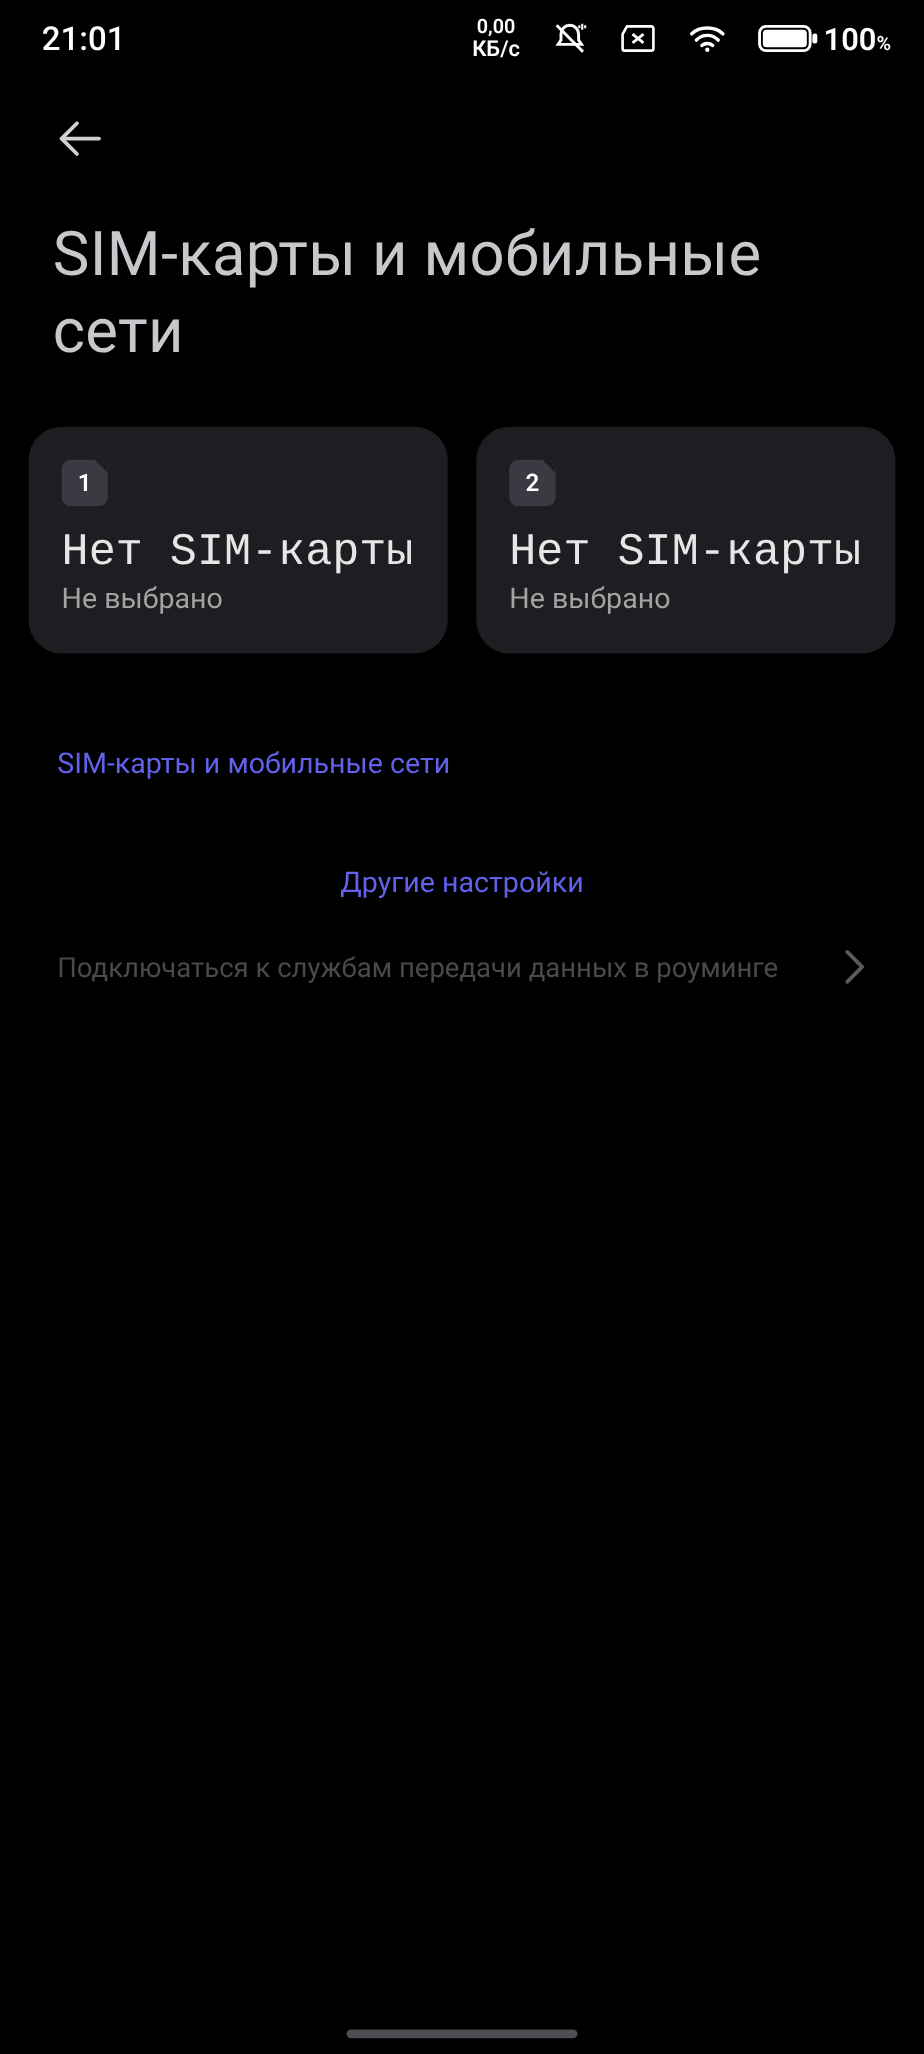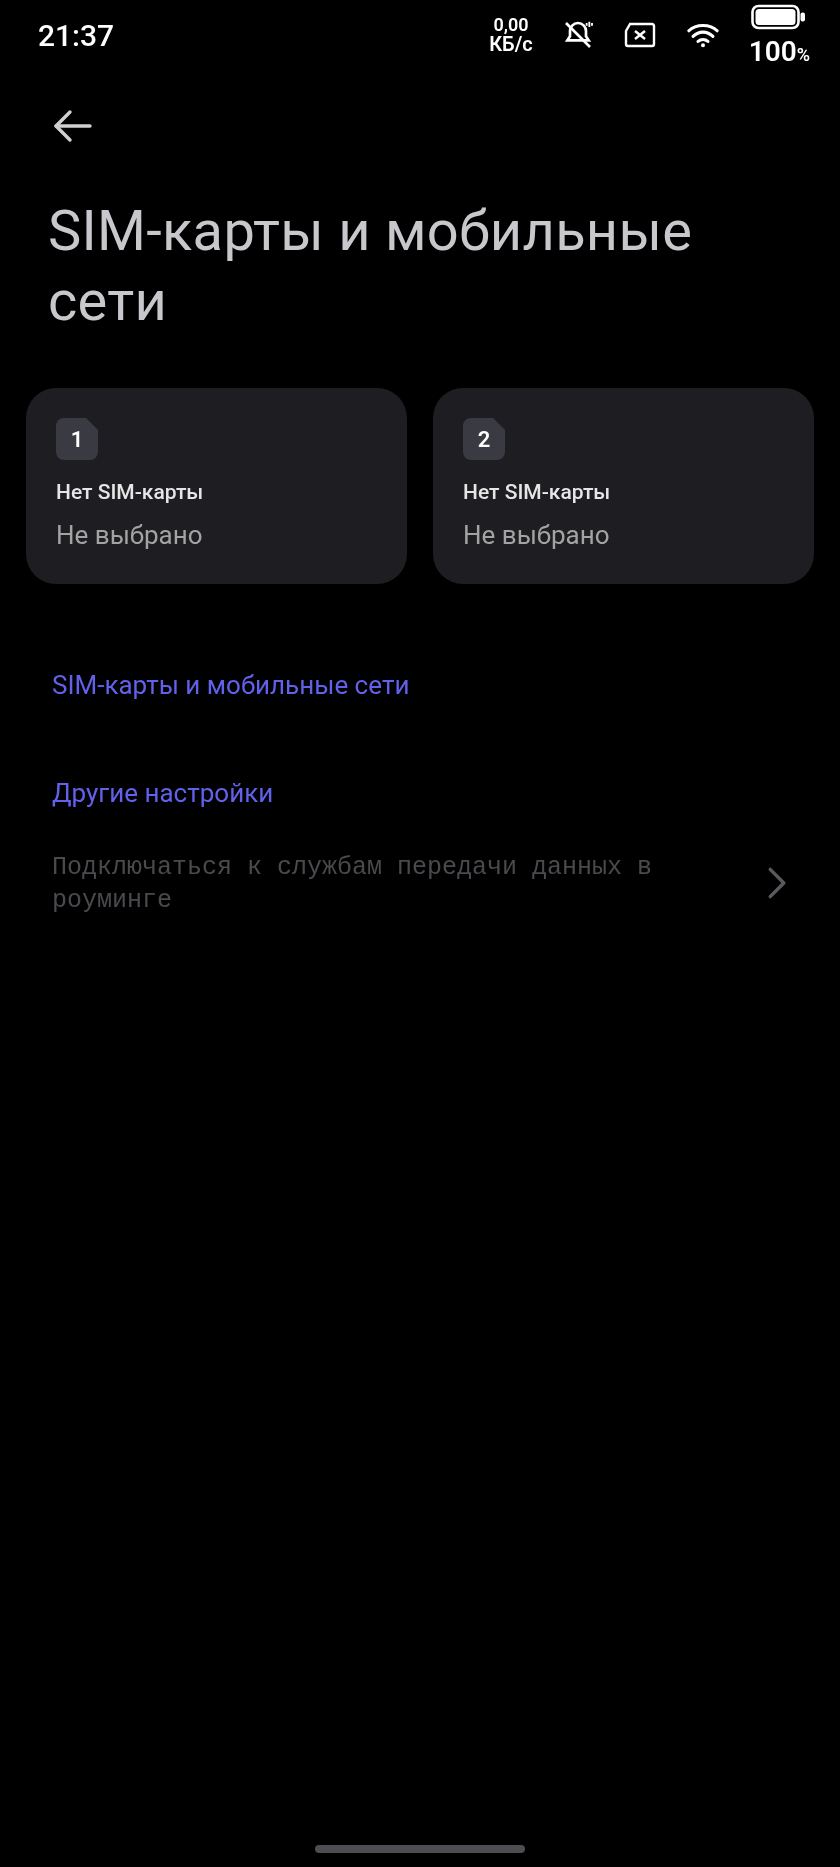--- a/index.html
+++ b/index.html
@@ -5,61 +5,61 @@
   * { margin:0; padding:0; box-sizing:border-box; -webkit-font-smoothing:antialiased; }
   html,body { width:840px; height:1867px; background:#000; color:#e6e6e6; font-family:-apple-system,Roboto,"Helvetica Neue",Arial,sans-serif; overflow:hidden; }
 
   
   .status-bar { position:relative; height:70px; display:flex; align-items:center; justify-content:space-between; padding:0 30px 0 38px; font-size:30px; font-weight:500; color:#fff; }
   .status-right { display:flex; align-items:center; gap:29px; }
   .net-speed { display:flex; flex-direction:column; align-items:center; line-height:1; }
   .net-speed-v { font-size:18px; font-weight:600; }
   .net-speed-u { font-size:20px; font-weight:600; }
   .sb-icon { display:flex; align-items:center; justify-content:center; }
-  .battery-wrap { display:flex; align-items:center; gap:4px;flex-direction:column; }
+  .battery-wrap { display:flex; align-items:center; gap:4px; }
   .battery-pct { font-size:28px; font-weight:600; }
   .battery-pct sub { font-size:18px; vertical-align:baseline; }
 
   
   .back-row { padding:26px 0 0 42px; }
   .back-btn { width:60px; height:60px; display:flex; align-items:center; justify-content:center; color:#d0d0d0; }
   .page-title { padding:40px 48px 0 48px; font-size:56px; line-height:1.25; font-weight:400; color:#c8c8cc; letter-spacing:.3px; }
 
   
   .sim-row { display:flex; gap:26px; padding:52px 26px 0 26px; }
   .sim-card { flex:1; background:#1e1e22; border-radius:30px; padding:30px 30px 34px 30px; }
   .sim-badge { width:42px; height:42px; border-radius:8px; background:#3a3a42; color:#fff; display:flex; align-items:center; justify-content:center; font-size:22px; font-weight:600; margin-bottom:20px; position:relative; }
   .sim-badge::before { content:""; position:absolute; top:0; right:0; width:12px; height:12px; background:#1e1e22; clip-path:polygon(100% 0,100% 100%,0 0); }
-  .sim-title { font-size:21px; font-weight:500; color:#e6e6e6; margin-bottom:16px; }
+  .sim-title { font-size:41px; font-weight:500; color:#e6e6e6; margin-bottom:4px;font-family:Liberation Mono, monospace; }
   .sim-sub { font-size:26px; color:#a3a3a3; }
 
   
   .section { padding:0 52px; }
   .section-header { font-size:26px; color:#6a6aff; opacity:.92; margin-top:86px; margin-bottom:38px; font-weight:400; }
-  .section-header.other { margin-top:78px; }
+  .section-header.other { margin-top:78px;text-align:center; }
 
   .row { display:flex; align-items:center; gap:20px; padding:6px 0; }
   .row-main { flex:1; }
   .row-title { font-size:32px; color:#5e5e62; font-weight:400; margin-bottom:6px; }
   .row-sub { font-size:25px; color:#4a4a4e; line-height:1.3; max-width:560px; }
-  .row-sub.wide { max-width:none;font-family:Liberation Mono, monospace; }
+  .row-sub.wide { max-width:none; }
 
   .toggle { width:100px; height:54px; border-radius:27px; background:#232327; position:relative; flex-shrink:0; }
   .toggle-knob { position:absolute; top:7px; left:7px; width:40px; height:40px; border-radius:50%; background:#3b3b40; }
 
   .chevron { color:#5a5a5e; flex-shrink:0; }
 
   
   .home-indicator { position:absolute; bottom:14px; left:50%; transform:translateX(-50%); width:210px; height:8px; border-radius:4px; background:#4d4d52; }
 </style>
 </head>
 <body>
 
 <div class="status-bar">
-  <div>21:37</div>
+  <div>21:01</div>
   <div class="status-right">
     <div class="net-speed">
       <span class="net-speed-v">0,00</span>
       <span class="net-speed-u">КБ/с</span>
     </div>
     <span class="sb-icon">
       <svg width="32" height="32" viewBox="0 0 24 24" fill="none" stroke="#fff" stroke-width="2">
         <path d="M12 3a6 6 0 0 0-6 6v4l-2 3h16l-2-3V9a6 6 0 0 0-6-6z"></path>
         <line x1="3" y1="3" x2="21" y2="21"></line>
         <path d="M18.5 5 v-2 M20.5 6 v-4 M22.5 5 v-2" stroke-width="1.4"></path>

